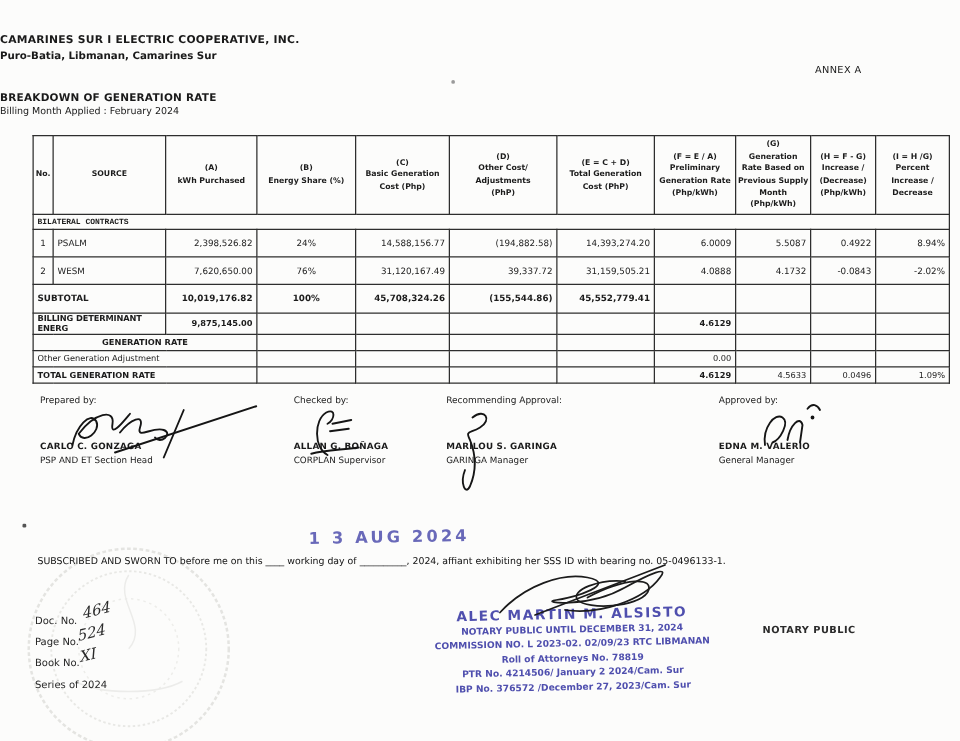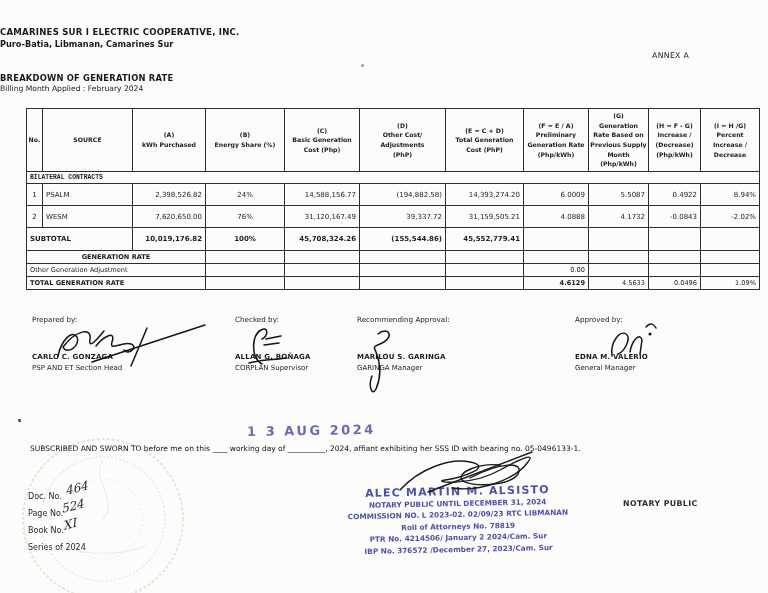--- a/index.html
+++ b/index.html
@@ -50,21 +50,21 @@
   .date-stamp{
     left:247px;top:423px;font-size:13px;font-weight:bold;letter-spacing:2.5px;
     color:#5a5ab2;transform:rotate(-1deg);opacity:.9;white-space:nowrap;
   }
   .notary-stamp{
     left:322px;top:485px;width:272px;text-align:center;color:#4f4fae;
     transform:rotate(-1.2deg);
   }
   .notary-name{font-size:11px;font-weight:bold;letter-spacing:1.2px;white-space:nowrap;}
   .notary-line{font-size:7.3px;font-weight:bold;line-height:11.4px;white-space:nowrap;}
-  .notary-public-label{left:623px;top:499px;font-size:7.8px;font-weight:bold;color:#2b2b2b;letter-spacing:.4px;}
+  .notary-public-label{left:610px;top:499px;font-size:7.8px;font-weight:bold;color:#2b2b2b;letter-spacing:.4px;}
   .docnos{left:28px;top:488px;font-size:8px;color:#262626;line-height:17px;}
   .hand{
     position:absolute;font-size:12px;font-style:italic;color:#2a2a2a;
     transform:rotate(-14deg) skewX(-8deg);font-family:"DejaVu Serif",serif;white-space:nowrap;
   }
   .overlay{position:absolute;left:0;top:0;pointer-events:none;}
 </style>
 </head>
 <body>
 
@@ -171,20 +171,32 @@
     <td class="ctr">100%</td>
     <td class="num">45,708,324.26</td>
     <td class="num">(155,544.86)</td>
     <td class="num">45,552,779.41</td>
     <td></td>
     <td></td>
     <td></td>
     <td></td>
   </tr>
   <tr class="smallrow">
+    <td colspan="2" class="cond">BILLING DETERMINANT ENERG</td>
+    <td class="num b">9,875,145.00</td>
+    <td></td>
+    <td></td>
+    <td></td>
+    <td></td>
+    <td class="num b">4.6129</td>
+    <td></td>
+    <td></td>
+    <td></td>
+  </tr>
+  <tr class="smallrow">
     <td colspan="3" class="b" style="text-align:center;">GENERATION RATE</td>
     <td></td>
     <td></td>
     <td></td>
     <td></td>
     <td></td>
     <td></td>
     <td></td>
     <td></td>
   </tr>

